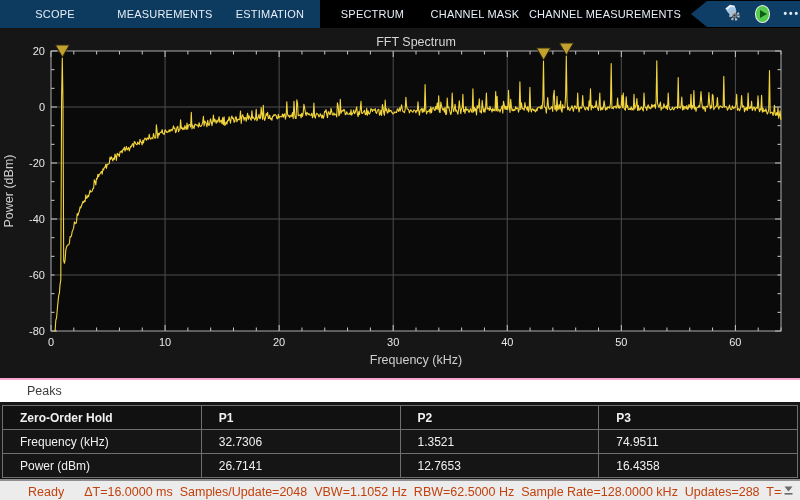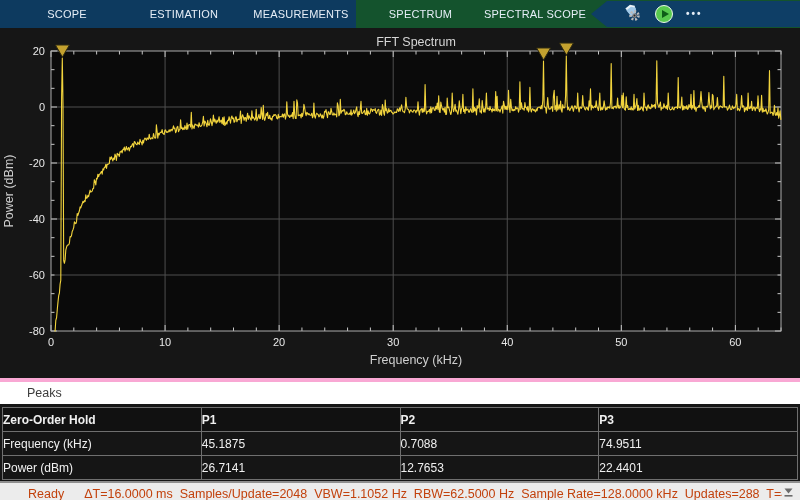--- a/index.html
+++ b/index.html
@@ -5,70 +5,71 @@
   html,body{margin:0;padding:0;}
   body{
     width:800px;height:500px;overflow:hidden;
     background:#161616;
     font-family:"Liberation Sans",sans-serif;
     -webkit-font-smoothing:antialiased;
   }
   
   .toolstrip{display:flex;height:28px;background:#0d3a5f;}
   .tab{display:flex;align-items:center;justify-content:center;
-       font-size:11px;color:#e6eef7;letter-spacing:.2px;cursor:default;white-space:nowrap;margin-left:12px;}
+       font-size:11px;color:#e6eef7;letter-spacing:.2px;cursor:default;white-space:nowrap;}
   .tab-scope{width:110px;}
   .tab-estimation{width:100px;}
   .tab-measurements{width:110px;}
-  .tabs-right{display:flex;flex:1;background:#14532d;}
+  .tabs-right{display:flex;flex:1;background:#000000;}
   .tab-spectrum{width:105px;}
   .tab-spectral-mask{width:100px;}
   .tab-channel-measurements{width:160px;}
   .actions-zone{flex:1;position:relative;}
   .actions-chevron{
     position:absolute;top:1px;bottom:1px;left:6px;right:0;
     background:#0e3e66;
     clip-path:polygon(0 50%,16px 0,100% 0,100% 100%,16px 100%);
     display:flex;align-items:center;gap:13px;padding-left:32px;
   }
   .icon-run{width:16px;height:16px;border-radius:50%;
     background:#58c94f;border:1px solid #eaf6ea;
     display:flex;align-items:center;justify-content:center;}
   .icon-run .tri{width:0;height:0;border-left:7px solid #0d5c17;
     border-top:4.5px solid transparent;border-bottom:4.5px solid transparent;margin-left:2px;}
   .icon-more{color:#e6eef7;font-size:10px;font-weight:bold;letter-spacing:2px;line-height:10px;}
   
   .plot-region{height:350px;background:#161616;}
   
-  .peaks-header{height:22px;background:#ffffff;border-top:4px solid #f9a8d4;
+  .peaks-header{height:22px;background:#ffffff;border-top:2px solid #f9a8d4;
     color:#3c3c3c;font-size:12.5px;display:flex;align-items:center;padding-left:27px;}
   .peaks-table-wrap{height:77px;background:#161616;padding:3px 2px 0 2px;box-sizing:border-box;}
   table.peaks{width:100%;border-collapse:collapse;table-layout:fixed;background:#151515;
     border:1px solid #9a9a9a;}
   table.peaks th,table.peaks td{
     border:1px solid #6f6f6f;color:#f0f0f0;font-size:12px;font-weight:normal;
-    text-align:left;padding:3px 0 3px 0;height:17px;overflow:hidden;white-space:nowrap;}
+    text-align:left;padding:3px 0 3px 17px;height:17px;overflow:hidden;white-space:nowrap;}
   table.peaks th{font-weight:bold;background:#111111;}
   
   .statusbar{height:23px;box-sizing:border-box;background:#ececec;border-top:2px solid #8f8f8f;
     display:flex;align-items:center;color:#c2410c;font-size:12.5px;}
   .status-ready{margin-left:28px;}
   .status-metrics{margin-left:20px;white-space:pre;overflow:hidden;flex:1;}
   .dock-icon{margin-right:5px;flex:0 0 auto;}
 </style>
 </head>
 <body>
 
 <div class="toolstrip">
   <div class="tab tab-scope">SCOPE</div>
+  <div class="tab tab-measurements">MEASUREMENTS</div>
   <div class="tab tab-estimation">ESTIMATION</div>
-  <div class="tab tab-measurements">MEASUREMENTS</div>
   <div class="tabs-right">
     <div class="tab tab-spectrum">SPECTRUM</div>
-    <div class="tab tab-spectral-mask">SPECTRAL SCOPE</div>
+    <div class="tab tab-spectral-mask">CHANNEL MASK</div>
+    <div class="tab tab-channel-measurements">CHANNEL MEASUREMENTS</div>
     <div class="actions-zone">
       <div class="actions-chevron">
         <span>
           <svg width="19" height="18" viewBox="0 0 19 18">
             <path d="M4 2 L10 2 L13 6 L10 10 L4 10 Z" fill="#e9f1f8" transform="rotate(-40 8 6)"></path>
             <path d="M5 4 L11 4 L14 8 L11 12 L5 12 Z" fill="#9fc8e8" transform="rotate(-40 9 8)"></path>
             <circle cx="11.5" cy="12.5" r="4" fill="none" stroke="#b9b9b9" stroke-width="2.6" stroke-dasharray="2 1.6"></circle>
             <circle cx="11.5" cy="12.5" r="2.2" fill="#8b8b8b"></circle>
             <circle cx="11.5" cy="12.5" r="1" fill="#2b2b2b"></circle>
           </svg>
@@ -228,29 +229,29 @@
   <table class="peaks">
     <tbody>
         <tr>
       <th>Zero-Order Hold</th>
       <th>P1</th>
       <th>P2</th>
       <th>P3</th>
     </tr>
     <tr>
       <td>Frequency (kHz)</td>
-      <td>45.1875</td>
-      <td>0.7088</td>
+      <td>32.7306</td>
+      <td>1.3521</td>
       <td>74.9511</td>
     </tr>
     <tr>
       <td>Power (dBm)</td>
       <td>26.7141</td>
       <td>12.7653</td>
-      <td>22.4401</td>
+      <td>16.4358</td>
     </tr>
   </tbody>
     </table>
 </div>
 
 <div class="statusbar">
   <span class="status-ready">Ready</span>
   <span class="status-metrics">ΔT=16.0000 ms  Samples/Update=2048  VBW=1.1052 Hz  RBW=62.5000 Hz  Sample Rate=128.0000 kHz  Updates=288  T=4.6080</span>
   <span class="dock-icon">
     <svg width="13" height="12" viewBox="0 0 13 12">

